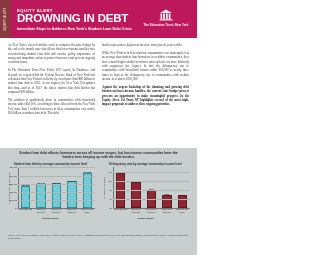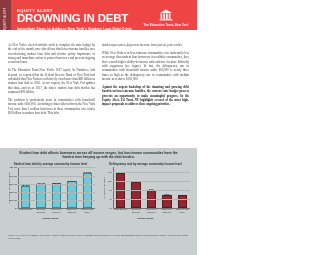--- a/index.html
+++ b/index.html
@@ -5,21 +5,21 @@
   * { box-sizing: border-box; margin: 0; padding: 0; }
   html, body {
     width: 197px; height: 255px;
     font-family: "Liberation Sans", sans-serif;
     background: #ffffff;
     overflow: hidden;
   }
   .page { position: relative; width: 197px; height: 255px; background: #ffffff; }
 
   
-  .header { position: relative; height: 30px; background: #ef4444; overflow: hidden; }
+  .header { position: relative; height: 38px; background: #be185d; overflow: hidden; }
   .spine {
     position: absolute; left: 0; top: 0; width: 11px; height: 38px;
     background: #8a3a3f;
   }
   .spine-text {
     position: absolute; left: 0; top: 0; width: 38px; height: 11px;
     transform: rotate(-90deg) translate(-38px, 0);
     transform-origin: 0 0;
     color: #f2dede; font-size: 2.6px; letter-spacing: .35px;
     font-weight: bold; text-align: center; line-height: 11px;

